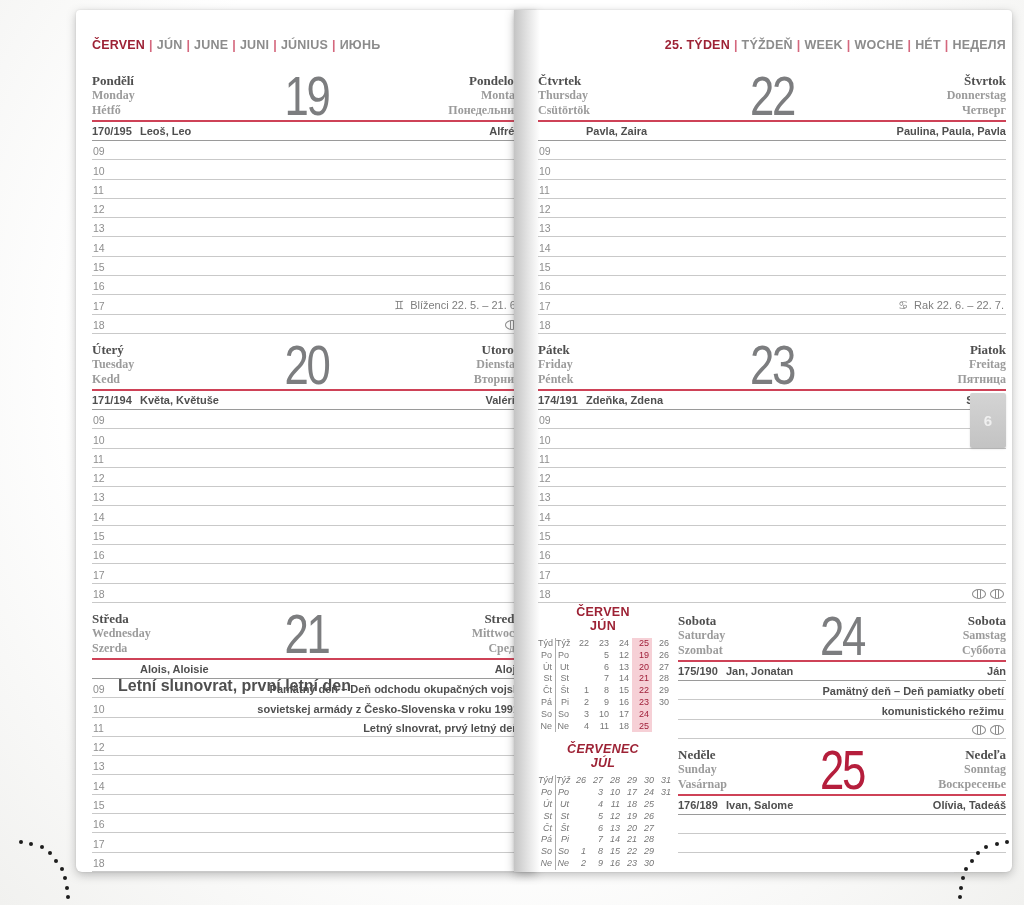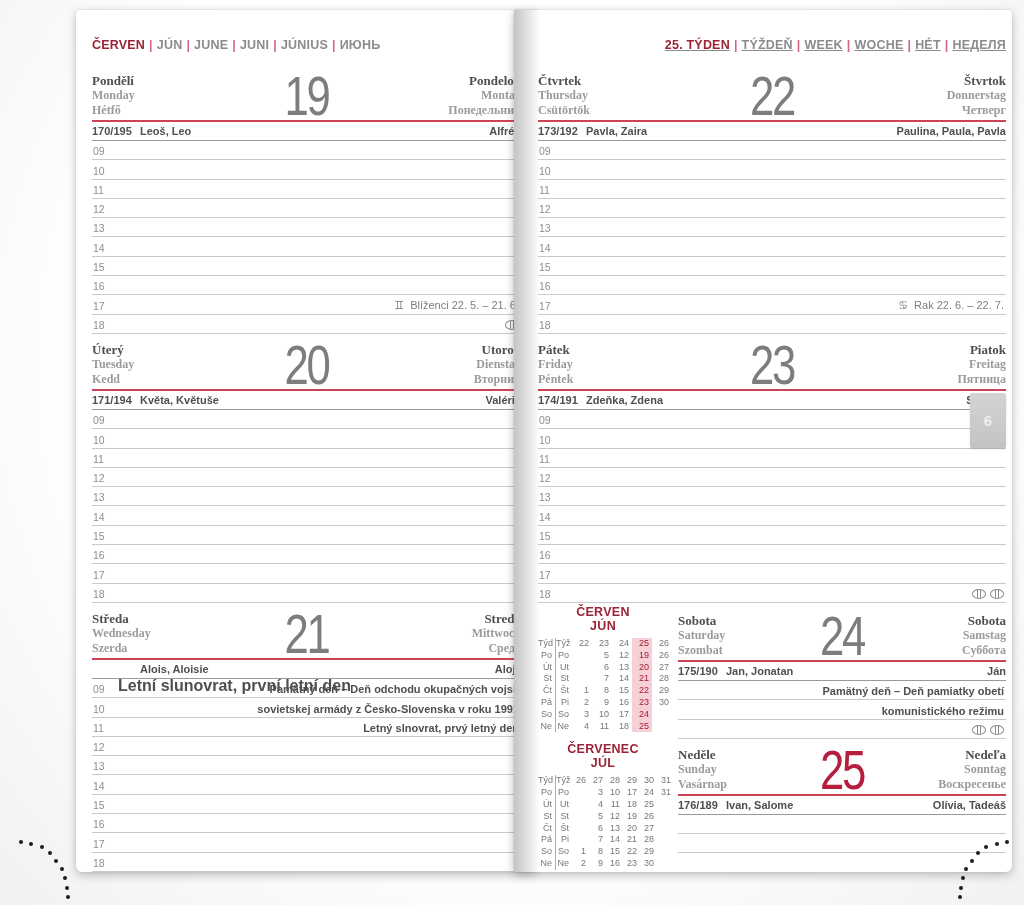--- a/index.html
+++ b/index.html
@@ -16,21 +16,21 @@
   #page-left{left:44px;width:460px;border-radius:4px 0 0 6px;margin-left:32px;}
   #page-right{left:514px;width:498px;border-radius:0 4px 6px 0;}
   .spine-shadow{position:absolute;top:0;bottom:0;width:26px;pointer-events:none;}
   #page-left .spine-shadow{right:0;background:linear-gradient(to right, rgba(0,0,0,0), rgba(100,100,100,.32));}
   #page-right .spine-shadow{left:0;background:linear-gradient(to left, rgba(0,0,0,0), rgba(100,100,100,.38));}
   .content{position:absolute;top:0;bottom:0;}
   #page-left .content{left:16px;right:15px;}
   #page-right .content{left:24px;right:6px;}
 
   .mheader{margin-top:28px;height:16px;font-size:12.5px;font-weight:bold;letter-spacing:.2px;color:#8c8c8c;white-space:nowrap;}
-  .mheader.right{text-align:right;text-decoration:underline;}
+  .mheader.right{text-align:right;}
   .mheader .first{color:#9d2235;}
   .mheader .sep{color:#d4677d;margin:0 4px;}
 
   .day{margin-top:16px;position:relative;}
   .day + .day, .wk-right .day{margin-top:5px;}
   .day-head{position:relative;height:50px;border-bottom:2px solid #ce4257;}
   .stack{position:absolute;top:3px;font-size:12px;line-height:15.2px;color:#9b9b9b;font-weight:bold;white-space:nowrap;font-family:Liberation Serif, serif;}
   .stack .l1{color:#4f4f4f;font-size:13px;}
   .stack.left{left:0;}
   .stack.right{right:0;text-align:right;}
@@ -51,21 +51,21 @@
   .zicon{margin-right:6px;font-size:11px;color:#7e7e7e;font-family:"DejaVu Sans",sans-serif;}
   .moon{display:inline-block;width:12px;height:8px;border:1px solid #8a8a8a;border-radius:50%;position:relative;vertical-align:-1px;margin-left:4px;}
   .moon::before{content:"";position:absolute;left:3.5px;top:0;bottom:0;width:1px;background:#8a8a8a;}
   .moon::after{content:"";position:absolute;left:6.5px;top:0;bottom:0;width:1px;background:#8a8a8a;}
 
   .weekend{display:flex;margin-top:2px;}
   .wk-left{width:130px;flex:none;}
   .wk-right{flex:1;margin-left:10px;}
 
   .minical{margin-top:0;}
-  .minical + .minical{margin-top:10px;}
+  .minical + .minical{margin-top:10px;font-style:italic;}
   .mc-title{text-align:center;font-size:12.5px;font-weight:bold;color:#9d2235;line-height:14px;letter-spacing:.3px;}
   .mc-grid{margin-top:5px;display:grid;justify-content:start;}
   .mc-cell{font-size:9px;line-height:11.8px;height:11.8px;color:#777;text-align:right;padding-right:3px;}
   .mc-cell.lab{color:#777;}
   .mc-cell.sk{border-left:1px solid #adadad;}
   .mc-cell.hl{background:#f6d0d6;color:#a0203a;}
 
   #page-tab{position:absolute;left:970px;top:393px;width:36px;height:55px;background:linear-gradient(#d4d4d4,#c3c3c3);color:#f0f0f0;font-size:15px;font-weight:bold;display:flex;align-items:center;justify-content:center;border-radius:2px;box-shadow:0 1px 2px rgba(0,0,0,.15);}
   .dot{position:absolute;width:4px;height:4px;border-radius:50%;background:#1d1d1d;z-index:5;}
 </style>
@@ -249,21 +249,20 @@
             </div>
             <div class="bignum">22</div>
             <div class="stack right">
               <div class="l1">Štvrtok</div>
               <div>Donnerstag</div>
               <div>Четверг</div>
             </div>
           </div>
           <div class="nameday">
             <span class="nd-l">Pavla, Zaira</span>
-            <span class="nd-c">173/192</span>
             <span class="nd-r">Paulina, Paula, Pavla</span>
           </div>
           <div class="hour">
             <span class="hnum">09</span>
           </div>
           <div class="hour">
             <span class="hnum">10</span>
           </div>
           <div class="hour">
             <span class="hnum">11</span>

